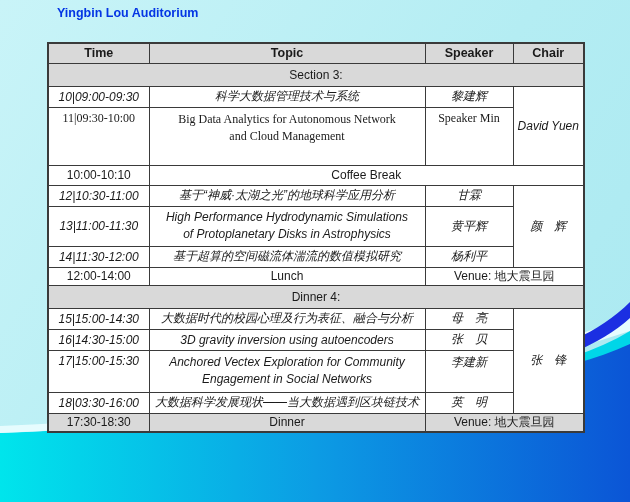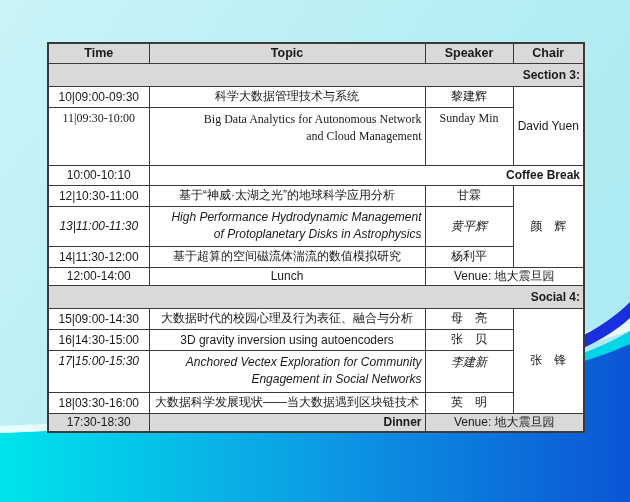--- a/index.html
+++ b/index.html
@@ -9,47 +9,48 @@
     background:linear-gradient(125deg,#c9f4f8 0%,#b4edf3 55%,#aae9f1 100%);
   }
   .bg-svg{position:absolute;left:0;top:0;width:630px;height:502px;z-index:0;}
   .titles{position:absolute;left:57px;top:6px;z-index:2;line-height:15px;}
   .title-line{font-size:12.5px;font-weight:bold;color:#0435e4;}
   .sched{position:absolute;left:47px;top:42px;z-index:1;}
   table{border-collapse:collapse;table-layout:fixed;width:536px;border:2.5px solid #3a3a3a;background:#bef264;padding-left:44px;}
   td{border:1.5px solid #3a3a3a;font-size:12px;color:#1a1a1a;text-align:center;
      vertical-align:middle;padding:0 3px;background:#ffffff;overflow:hidden;}
   col.c-time{width:101px;} col.c-topic{width:276px;} col.c-speaker{width:88px;} col.c-chair{width:71px;}
-  tr.h-head{height:20px;} tr.h-sec{height:23px;} tr.h-std{height:21px;}
+  tr.h-head{height:20px;} tr.h-sec{height:23px;} tr.h-std{height:21px;font-style:italic;}
   tr.h-tall{height:58px;font-family:Liberation Serif, serif;} tr.h-two{height:40px;font-style:italic;} tr.h-two2{height:42px;font-style:italic;}
   tr.h-brk{height:20px;} tr.h-lun{height:14px;} tr.h-din{height:15px;}
   .gray td{background:#d9d9d9;}
-  .bold{font-weight:bold;text-align:right;}
+  .bold{font-weight:normal;}
   .hdr{font-weight:bold;font-size:12.5px;}
-  .pre{white-space:pre-line;line-height:17px;text-align:right;}
+  .pre{white-space:pre-line;line-height:17px;}
   .vtop{vertical-align:top;padding-top:3px;}
 </style>
 </head>
 <body>
 
 <svg class="bg-svg" viewBox="0 0 630 502" xmlns="http://www.w3.org/2000/svg" aria-hidden="true">
   <defs>
     <linearGradient id="gdeep" x1="0" y1="0.5" x2="1" y2="0.5">
       <stop offset="0" stop-color="#00e5ec"></stop>
       <stop offset="0.5" stop-color="#0c9ce4"></stop>
       <stop offset="1" stop-color="#0b55d6"></stop>
     </linearGradient>
   </defs>
   <path d="M0,433 C220,425 440,393 630,343 L630,502 L0,502 Z" fill="url(#gdeep)"></path>
   <path d="M0,426 C220,418 440,385 630,317 L630,331 C440,393 220,425 0,433 Z" fill="#e6fcfe"></path>
   <path d="M500,374 C550,366 595,352 630,331 L630,344 C595,360 550,372 500,377 Z" fill="#00d6e8"></path>
   <path d="M505,362 C555,350 598,334 630,302 L630,318 C598,347 555,361 505,374 Z" fill="#1b2fe2"></path>
 </svg>
 
 <div class="titles">
+  <div class="title-line">Yingbin Lou Auditorium</div>
 </div>
 
 <div class="sched">
 <table>
   <colgroup>
     <col class="c-time">
         <col class="c-topic">
         <col class="c-speaker">
         <col class="c-chair">
   </colgroup>
@@ -68,58 +69,58 @@
     <tr class="h-std">
       <td>10|09:00-09:30</td>
       <td>科学大数据管理技术与系统</td>
       <td>黎建辉</td>
       <td rowspan="2">David Yuen</td>
     </tr>
     <tr class="h-tall">
       <td class="vtop">11|09:30-10:00</td>
       <td class="vtop pre">Big Data Analytics for Autonomous Network
 and Cloud Management</td>
-      <td class="vtop">Sunday Min</td>
+      <td class="vtop">Speaker Min</td>
     </tr>
 
     <tr class="h-brk">
       <td>10:00-10:10</td>
       <td colspan="3" class="bold">Coffee Break</td>
     </tr>
 
     <tr class="h-std">
       <td>12|10:30-11:00</td>
       <td>基于“神威·太湖之光”的地球科学应用分析</td>
       <td>甘霖</td>
       <td rowspan="3">颜　辉</td>
     </tr>
     <tr class="h-two">
       <td>13|11:00-11:30</td>
-      <td class="pre">High Performance Hydrodynamic Management
+      <td class="pre">High Performance Hydrodynamic Simulations
 of Protoplanetary Disks in Astrophysics</td>
       <td>黄平辉</td>
     </tr>
     <tr class="h-std">
       <td>14|11:30-12:00</td>
       <td>基于超算的空间磁流体湍流的数值模拟研究</td>
       <td>杨利平</td>
     </tr>
 
     <tr class="h-lun">
       <td>12:00-14:00</td>
       <td>Lunch</td>
       <td colspan="2">Venue: 地大震旦园</td>
     </tr>
 
     <tr class="h-sec gray">
-      <td colspan="4" class="bold">Social 4:</td>
+      <td colspan="4" class="bold">Dinner 4:</td>
     </tr>
 
     <tr class="h-std">
-      <td>15|09:00-14:30</td>
+      <td>15|15:00-14:30</td>
       <td>大数据时代的校园心理及行为表征、融合与分析</td>
       <td>母　亮</td>
       <td rowspan="4">张　锋</td>
     </tr>
     <tr class="h-std">
       <td>16|14:30-15:00</td>
       <td>3D gravity inversion using autoencoders</td>
       <td>张　贝</td>
     </tr>
     <tr class="h-two2">

